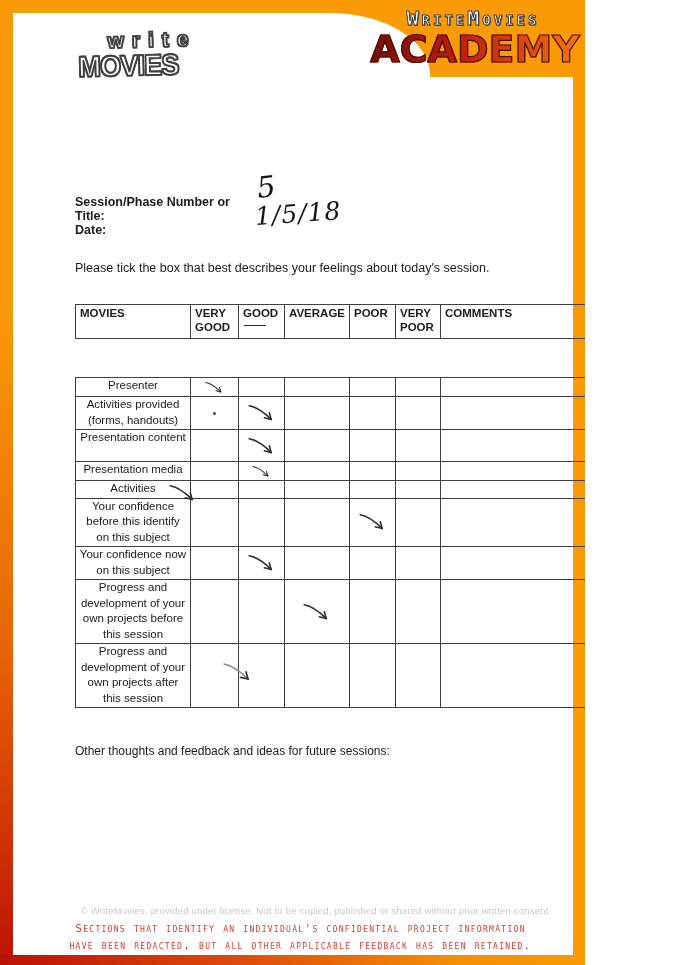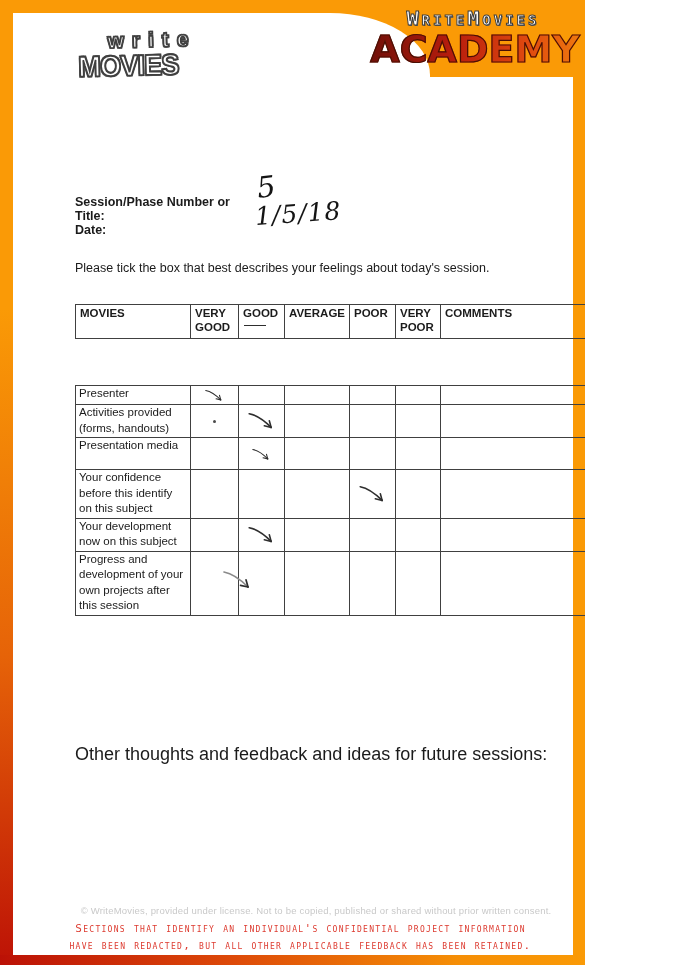--- a/index.html
+++ b/index.html
@@ -49,21 +49,21 @@
   .meta-row:nth-child(2) .meta-label { text-align:left; }
   .handwriting { font-family:"DejaVu Serif", serif; font-style:italic; color:#141414; }
   .session-value { font-size:29px; margin-left:10px; transform:rotate(-7deg); display:inline-block; margin-top:-6px; }
   .date-value    { font-size:25px; margin-left:8px;  transform:rotate(-4deg); display:inline-block; margin-top:-5px; letter-spacing:1px; }
 
   .instruction { position:absolute; left:75px; top:261px; font-size:12.5px; }
 
   
   table { border-collapse:collapse; table-layout:fixed; }
   .hdr-table  { position:absolute; left:75px; top:304px; width:534px; }
-  .body-table { position:absolute; left:75px; top:385px; width:534px; }
+  .body-table { position:absolute; left:75px; top:377px; width:534px;text-align:center; }
   th, td { border:1.5px solid #404040; }
   th { font-size:11.5px; font-weight:bold; text-align:left; vertical-align:top;
        padding:2px 4px; line-height:13.5px; height:34px; }
   td.aspect { font-size:11.5px; line-height:15.5px; padding:0 3px 1px 3px; vertical-align:top; }
   td.rating { position:relative; text-align:center; vertical-align:middle; overflow:visible; }
 
   .body-table tr:nth-child(1) td { height:15px; }
   .body-table tr:nth-child(2) td { height:31px; }
   .body-table tr:nth-child(3) td { height:32px; }
   .body-table tr:nth-child(4) td { height:15px;margin-top:43px; }
@@ -76,21 +76,21 @@
   
   .tick { width:30px; height:22px; display:inline-block; vertical-align:middle; }
   .tick path { stroke:#2e2e2e; stroke-width:1.7; fill:none; stroke-linecap:round; }
   .tick.small { width:21px; height:15px; }
   .tick.from-left { position:absolute; width:60px; height:22px; left:-38px; top:1px; }
   .tick.from-left-long { position:absolute; width:66px; height:24px; left:-34px; top:16px; }
   .tick.from-left-long path:first-child { stroke:#8a8a8a; }
   .pen-dot { display:inline-block; width:3px; height:3px; border-radius:50%; background:#4a4a4a; vertical-align:middle; }
   .pen-underline { display:block; width:22px; border-bottom:1.6px solid #2e2e2e; margin:4px 0 0 1px; }
 
-  .other-thoughts { position:absolute; left:75px; top:744px; font-size:18px; }
+  .other-thoughts { position:absolute; left:75px; top:744px; font-size:12px; }
 
   
   .footer-license { position:absolute; left:0; right:0; top:905px; text-align:center;
                     color:#c9c9c9; font-size:9.5px; letter-spacing:.2px;margin-left:47px; }
   .footer-notice  { position:absolute; left:16px; right:0; top:921px; text-align:center;
                     color:#DD3A2F; font-family:"DejaVu Sans Mono", monospace;
                     font-size:11px; line-height:16.5px; letter-spacing:1.3px; font-variant:small-caps; }
 </style>
 </head>
 <body>
@@ -180,54 +180,95 @@
     <path d="M2,4 C10,5.5 19,12 26,19"></path>
     <path d="M26,19 L18.5,17.3"></path>
     <path d="M26,19 L24,11.8"></path>
   </svg></td>
           <td class="rating"></td>
           <td class="rating"></td>
           <td class="rating"></td>
           <td class="rating"></td>
         </tr>
         <tr>
+          <td class="aspect">Presentation content</td>
+          <td class="rating"></td>
+          <td class="rating"><svg class="tick default" style="" viewBox="0 0 32 24" xmlns="http://www.w3.org/2000/svg">
+    <path d="M2,4 C10,5.5 19,12 26,19"></path>
+    <path d="M26,19 L18.5,17.3"></path>
+    <path d="M26,19 L24,11.8"></path>
+  </svg></td>
+          <td class="rating"></td>
+          <td class="rating"></td>
+          <td class="rating"></td>
+          <td class="rating"></td>
+        </tr>
+        <tr>
           <td class="aspect">Presentation media</td>
           <td class="rating"></td>
           <td class="rating"><svg class="tick small" style="" viewBox="0 0 32 24" xmlns="http://www.w3.org/2000/svg">
     <path d="M2,4 C10,5.5 19,12 26,19"></path>
     <path d="M26,19 L18.5,17.3"></path>
     <path d="M26,19 L24,11.8"></path>
   </svg></td>
           <td class="rating"></td>
           <td class="rating"></td>
           <td class="rating"></td>
           <td class="rating"></td>
         </tr>
         <tr>
+          <td class="aspect">Activities</td>
+          <td class="rating">
+            <svg class="tick from-left" style="" viewBox="0 0 32 24" xmlns="http://www.w3.org/2000/svg">
+    <path d="M2,4 C10,5.5 19,12 26,19"></path>
+    <path d="M26,19 L18.5,17.3"></path>
+    <path d="M26,19 L24,11.8"></path>
+  </svg>
+          </td>
+          <td class="rating"></td>
+          <td class="rating"></td>
+          <td class="rating"></td>
+          <td class="rating"></td>
+          <td class="rating"></td>
+        </tr>
+        <tr>
           <td class="aspect">Your confidence before this identify on this subject</td>
           <td class="rating"></td>
           <td class="rating"></td>
           <td class="rating"></td>
           <td class="rating"><svg class="tick default" style="" viewBox="0 0 32 24" xmlns="http://www.w3.org/2000/svg">
     <path d="M2,4 C10,5.5 19,12 26,19"></path>
     <path d="M26,19 L18.5,17.3"></path>
     <path d="M26,19 L24,11.8"></path>
   </svg></td>
           <td class="rating"></td>
           <td class="rating"></td>
         </tr>
         <tr>
-          <td class="aspect">Your development now on this subject</td>
-          <td class="rating"></td>
-          <td class="rating"><svg class="tick default" style="" viewBox="0 0 32 24" xmlns="http://www.w3.org/2000/svg">
-    <path d="M2,4 C10,5.5 19,12 26,19"></path>
-    <path d="M26,19 L18.5,17.3"></path>
-    <path d="M26,19 L24,11.8"></path>
-  </svg></td>
-          <td class="rating"></td>
+          <td class="aspect">Your confidence now on this subject</td>
+          <td class="rating"></td>
+          <td class="rating"><svg class="tick default" style="" viewBox="0 0 32 24" xmlns="http://www.w3.org/2000/svg">
+    <path d="M2,4 C10,5.5 19,12 26,19"></path>
+    <path d="M26,19 L18.5,17.3"></path>
+    <path d="M26,19 L24,11.8"></path>
+  </svg></td>
+          <td class="rating"></td>
+          <td class="rating"></td>
+          <td class="rating"></td>
+          <td class="rating"></td>
+        </tr>
+        <tr>
+          <td class="aspect">Progress and development of your own projects before this session</td>
+          <td class="rating"></td>
+          <td class="rating"></td>
+          <td class="rating"><svg class="tick default" style="" viewBox="0 0 32 24" xmlns="http://www.w3.org/2000/svg">
+    <path d="M2,4 C10,5.5 19,12 26,19"></path>
+    <path d="M26,19 L18.5,17.3"></path>
+    <path d="M26,19 L24,11.8"></path>
+  </svg></td>
           <td class="rating"></td>
           <td class="rating"></td>
           <td class="rating"></td>
         </tr>
         <tr>
           <td class="aspect">Progress and development of your own projects after this session</td>
           <td class="rating"></td>
           <td class="rating">
             <svg class="tick from-left-long" style="" viewBox="0 0 32 24" xmlns="http://www.w3.org/2000/svg">
     <path d="M2,4 C10,5.5 19,12 26,19"></path>

